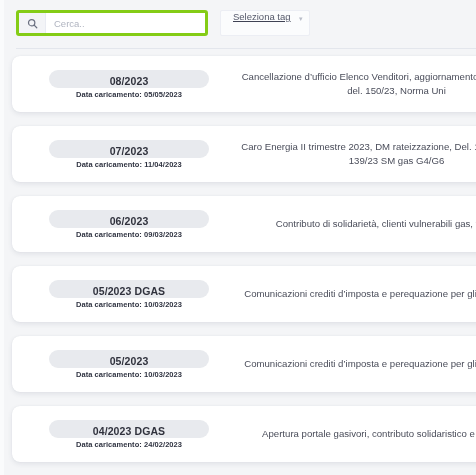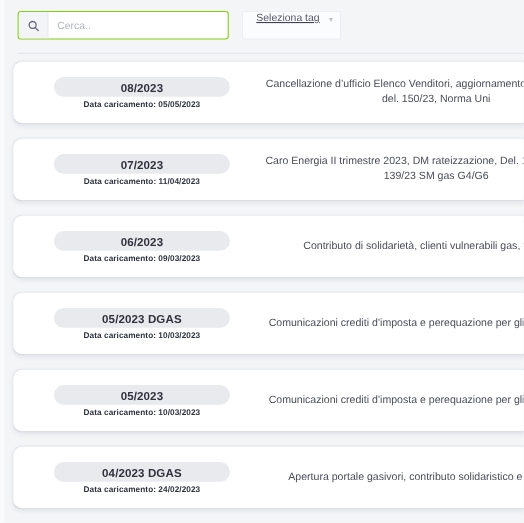--- a/index.html
+++ b/index.html
@@ -50,21 +50,21 @@
     left: 12px; right: 0; bottom: 0;
     height: 1px;
     background: #e3e6ec;
   }
 
   .search-group {
     display: flex;
     align-items: stretch;
     height: 26px;
     width: 192px;
-    border: 1px solid #84cc16;
+    border: 3px solid #84cc16;
     border-radius: 3px;
     background: #ffffff;
     overflow: hidden;
   }
   .search-prepend {
     width: 27px;
     background: #f3f4f7;
     border-right: 1px solid #e9ebf2;
     display: flex;
     align-items: center;

